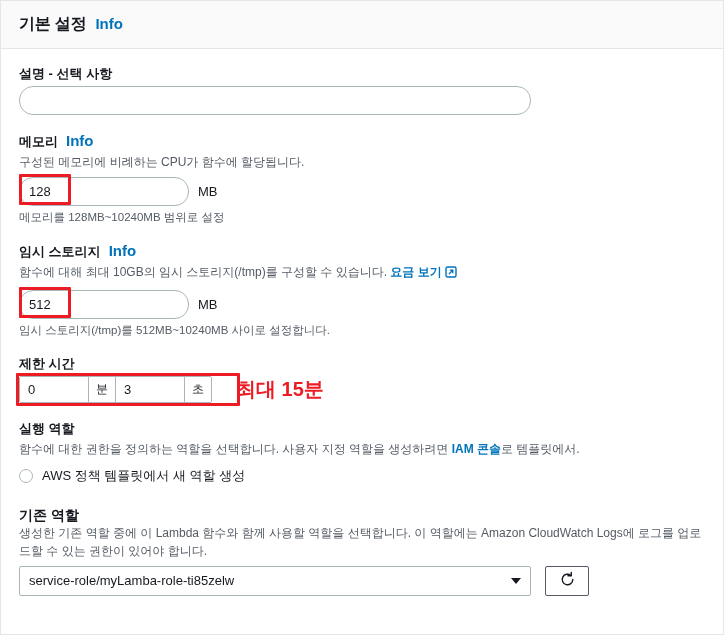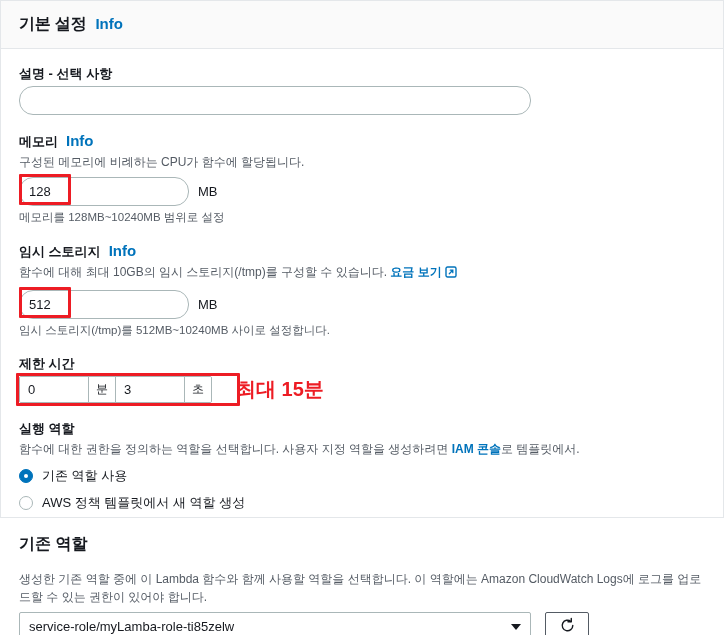--- a/index.html
+++ b/index.html
@@ -12,21 +12,21 @@
     width: 724px;
     height: 635px;
     font-family: "Liberation Sans", "DejaVu Sans", sans-serif;
     font-size: 13px;
     color: #16191f;
     overflow: hidden;
   }
 
   .panel {
     width: 724px;
-    height: 518px;
+    height: 635px;
     border: 1px solid #e4e7ea;
     background: #ffffff;
     display: flex;
     flex-direction: column;
   }
 
   
   .panel-header {
     background: #fafafa;
     border-bottom: 1px solid #e4e7ea;
@@ -201,24 +201,24 @@
     background: #ffffff;
   }
   .radio-label {
     font-size: 13px;
     color: #16191f;
   }
 
   
   .subsection { margin-top: 22px; }
   .subsection-title {
-    font-size: 16px;
-    font-weight: bold;
-    color: #16191f;
-    margin-bottom: 16px;
+    font-size: 14px;
+    font-weight: bold;
+    color: #16191f;
+    margin-bottom: 0;
   }
 
   .select-row {
     display: flex;
     align-items: center;
     gap: 14px;
     margin-top: 4px;
   }
   .select-box {
     width: 512px;
@@ -329,24 +329,20 @@
     </div>
 
     <div class="field-group">
       <div class="field-label">
         <span>실행 역할</span>
       </div>
       <div class="field-desc">
         <span>함수에 대한 권한을 정의하는 역할을 선택합니다. 사용자 지정 역할을 생성하려면 </span><span class="inline-link link-bold">IAM 콘솔</span><span>로 템플릿에서.</span>
       </div>
 
-      <div class="radio-row">
-        <span class="radio checked"></span>
-        <span class="radio-label">기존 역할 사용</span>
-      </div>
       <div class="radio-row">
         <span class="radio"></span>
         <span class="radio-label">AWS 정책 템플릿에서 새 역할 생성</span>
       </div>
     </div>
 
     <div class="subsection">
       <div class="subsection-title">기존 역할</div>
       <div class="field-desc">생성한 기존 역할 중에 이 Lambda 함수와 함께 사용할 역할을 선택합니다. 이 역할에는 Amazon CloudWatch Logs에 로그를 업로드할 수 있는 권한이 있어야 합니다.</div>
 

